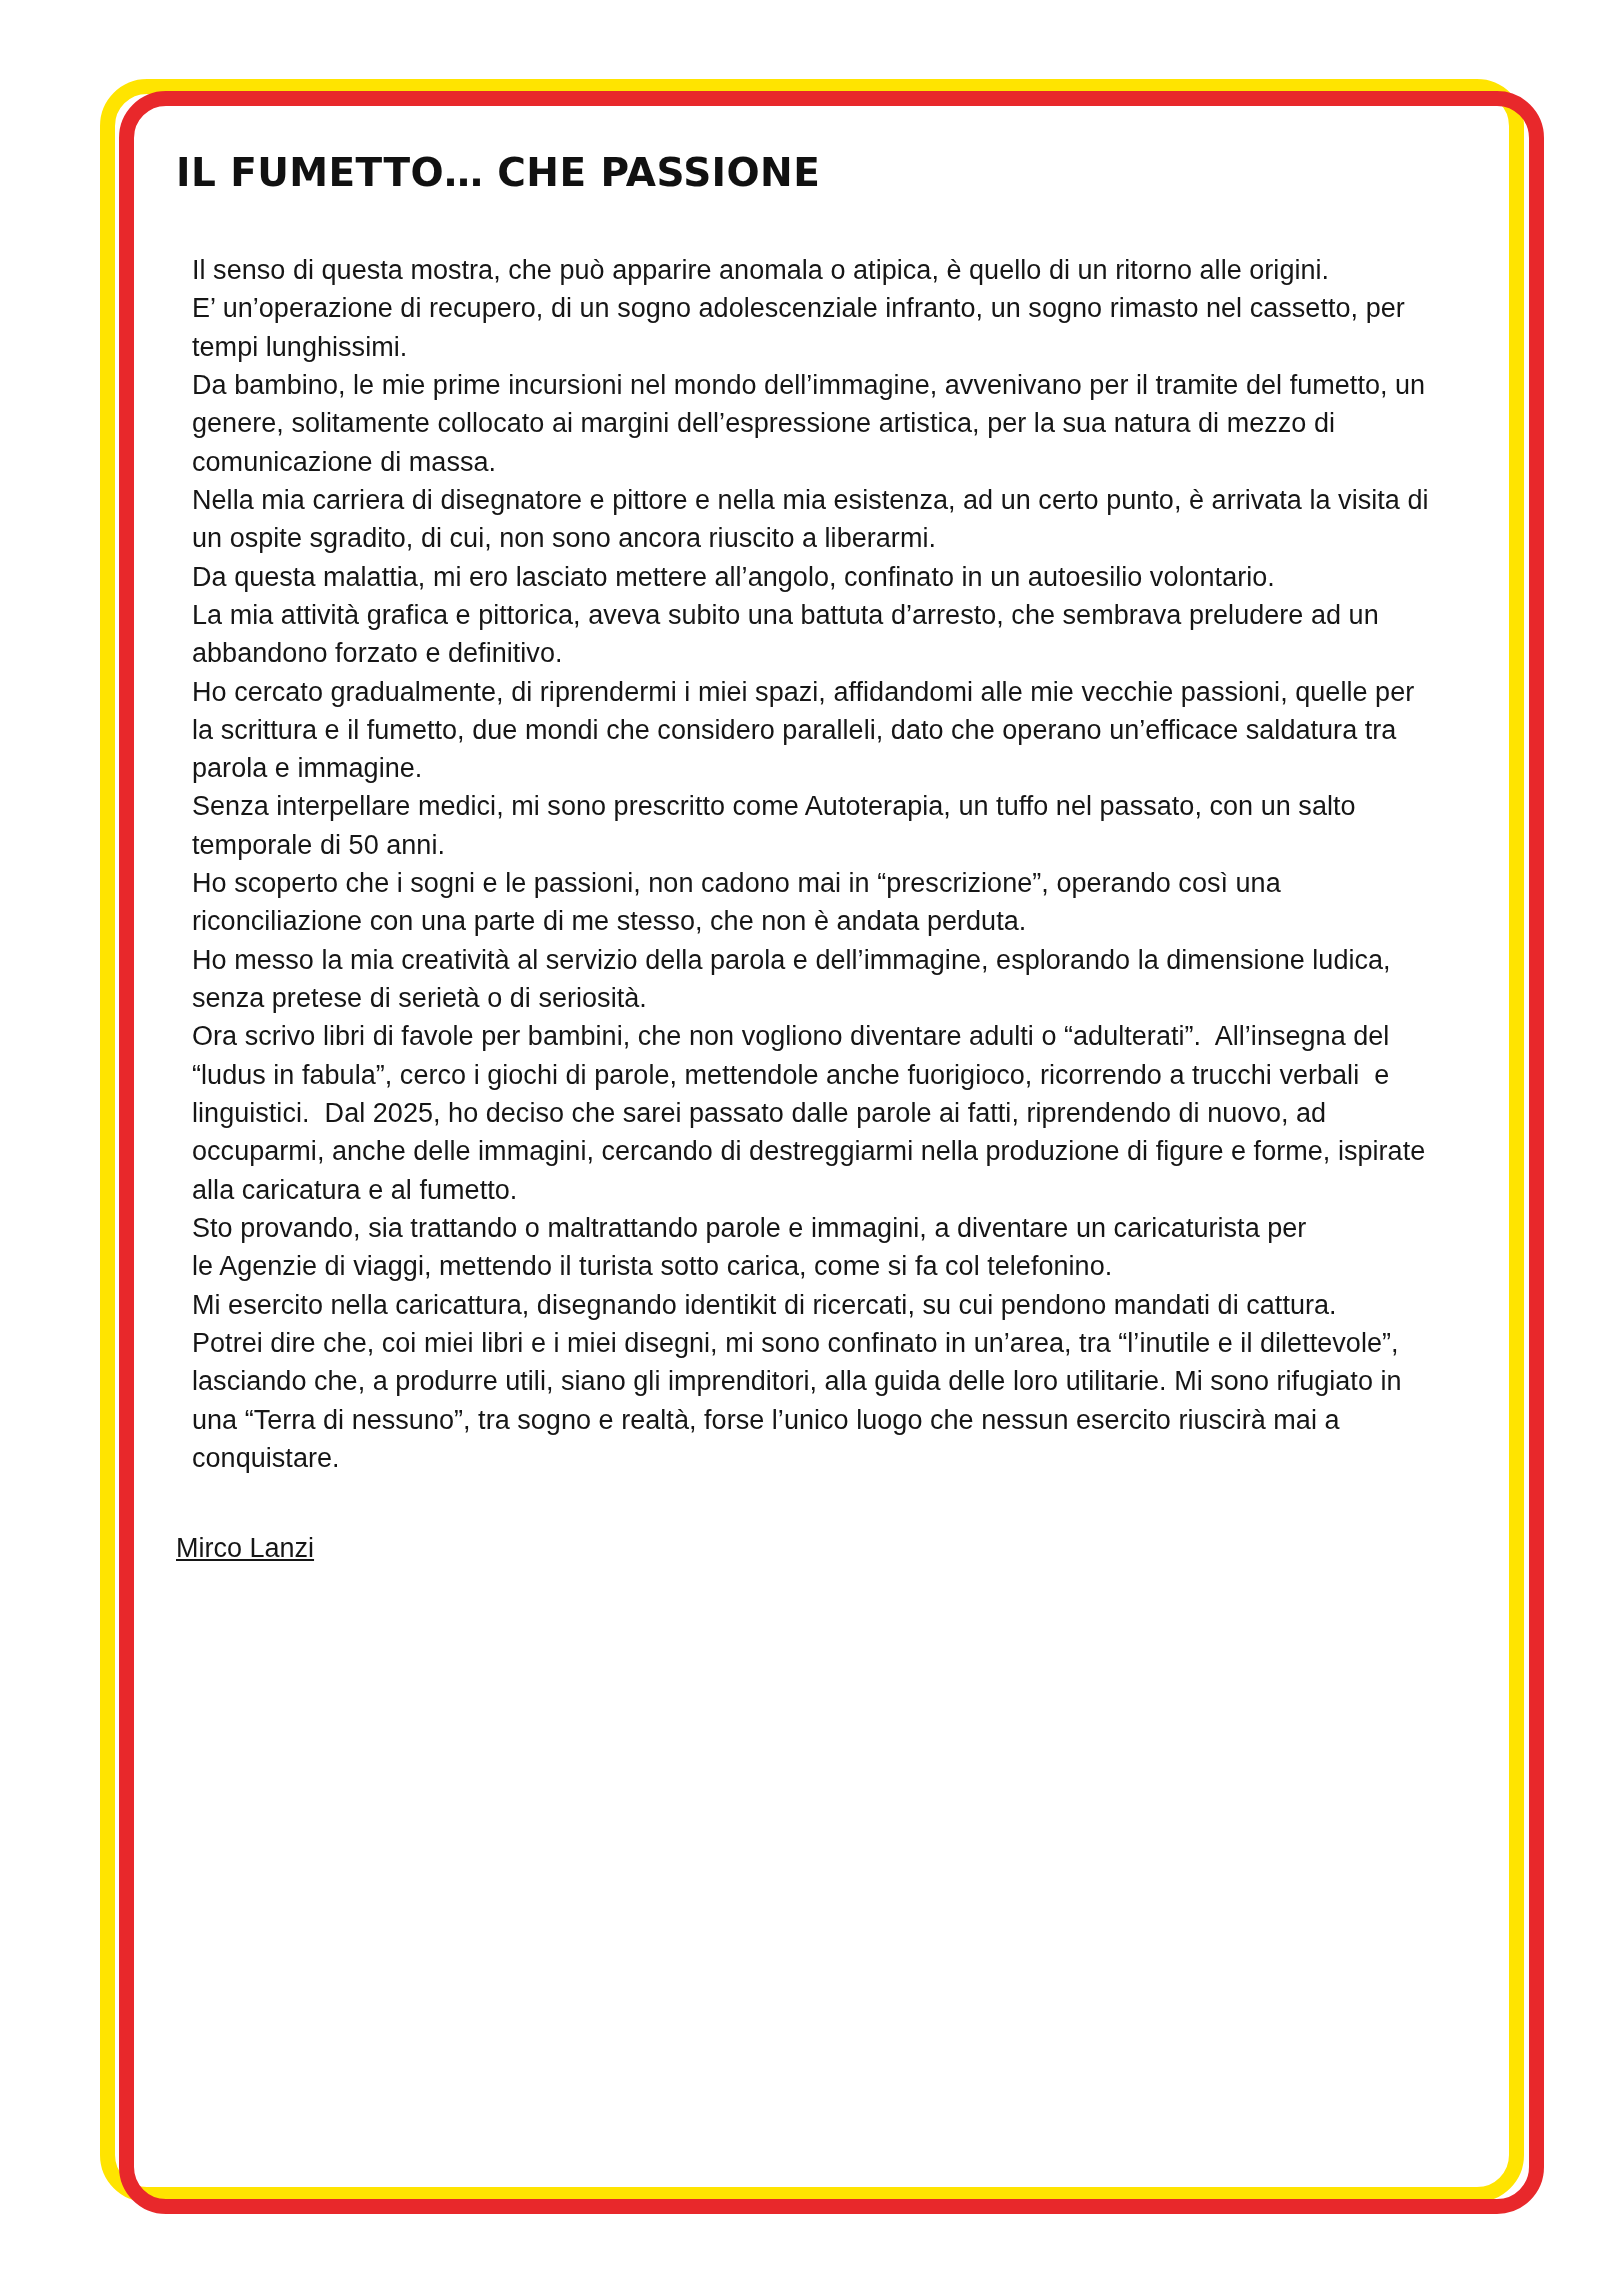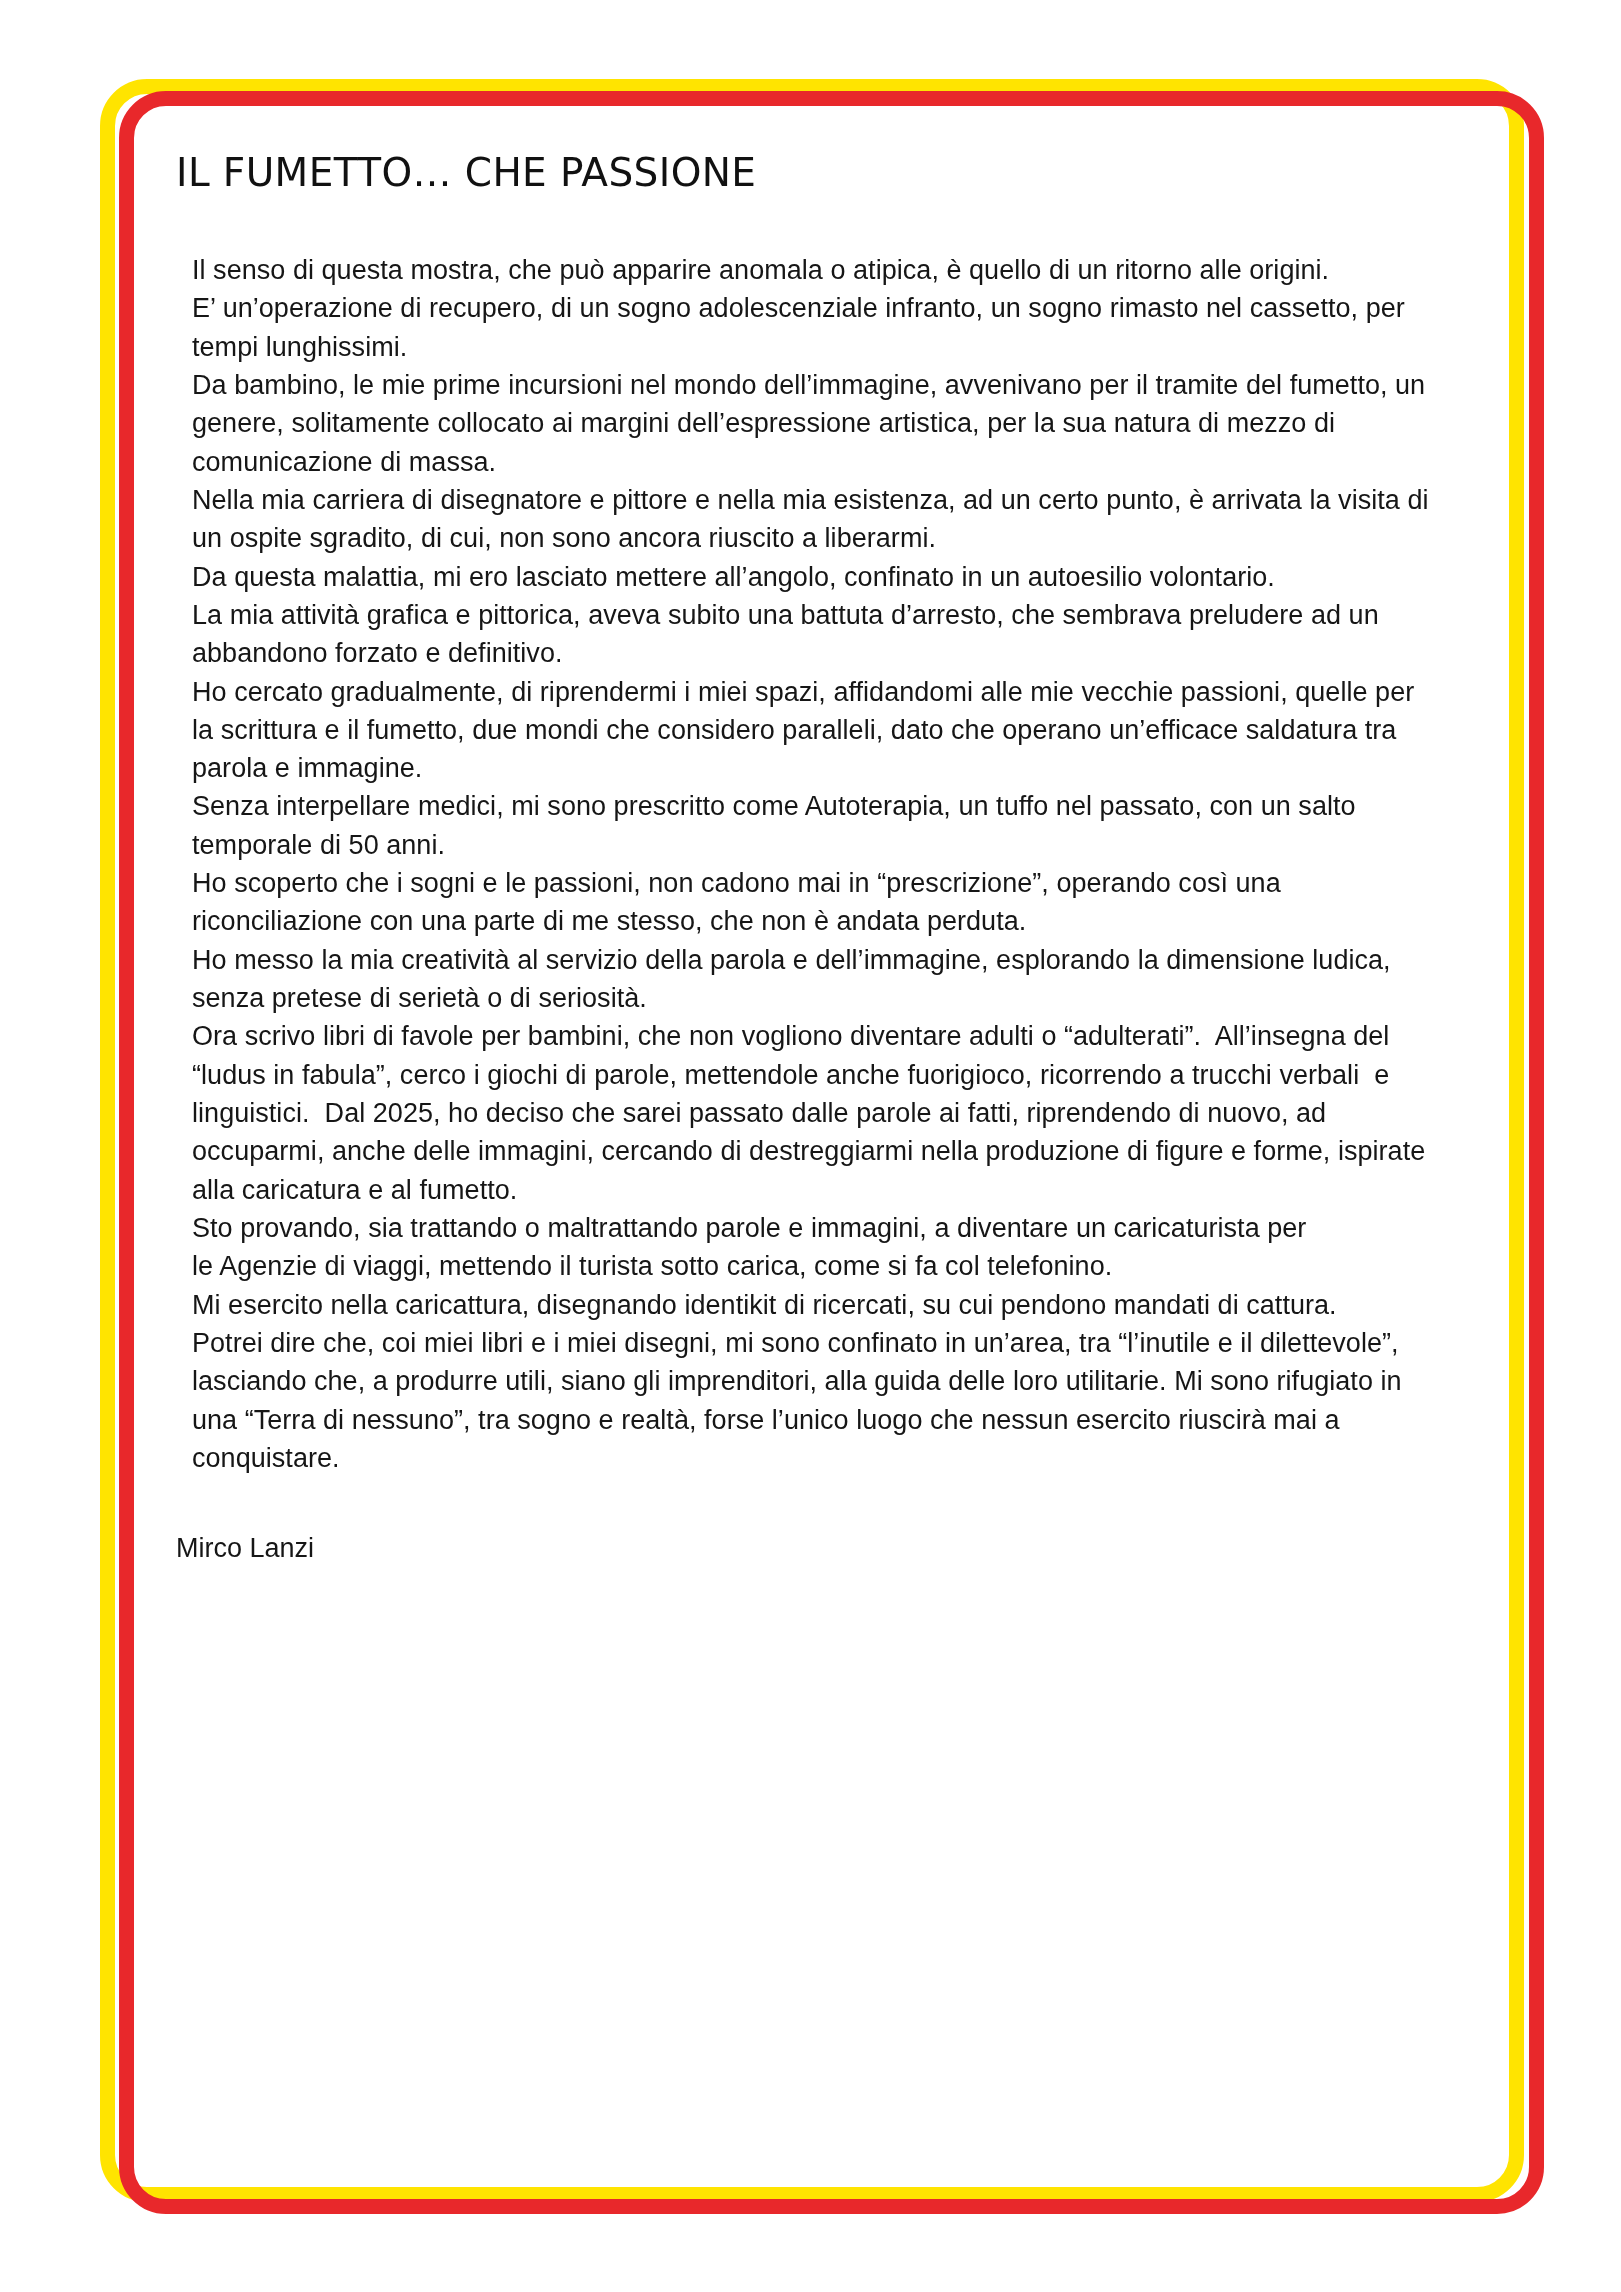--- a/index.html
+++ b/index.html
@@ -51,21 +51,21 @@
   
   .sheet {
     position: absolute;
     left: 176px;
     top: 152px;
     width: 1272px;
   }
 
   .doc-title {
     font-family: "DejaVu Sans", sans-serif;
-    font-weight: normal;
+    font-weight: bold;
     font-size: 39px;
     letter-spacing: 0.4px;
     color: #111111;
     margin: 0 0 56px 0;
     line-height: 1.1;
   }
 
   .body-text {
     font-size: 27px;
     line-height: 1.42;
@@ -73,20 +73,21 @@
     white-space: pre-wrap;
     margin: 16px;
     letter-spacing: 0.04px;
   }
 
   .signature {
     margin-top: 52px;
     font-size: 27px;
     line-height: 1.42;
     color: #161616;
+    text-decoration: underline;
   }
 </style>
 </head>
 <body>
 
 <div class="frame-wrap">
   <div class="frame-yellow"></div>
   <div class="frame-red"></div>
 </div>
 

